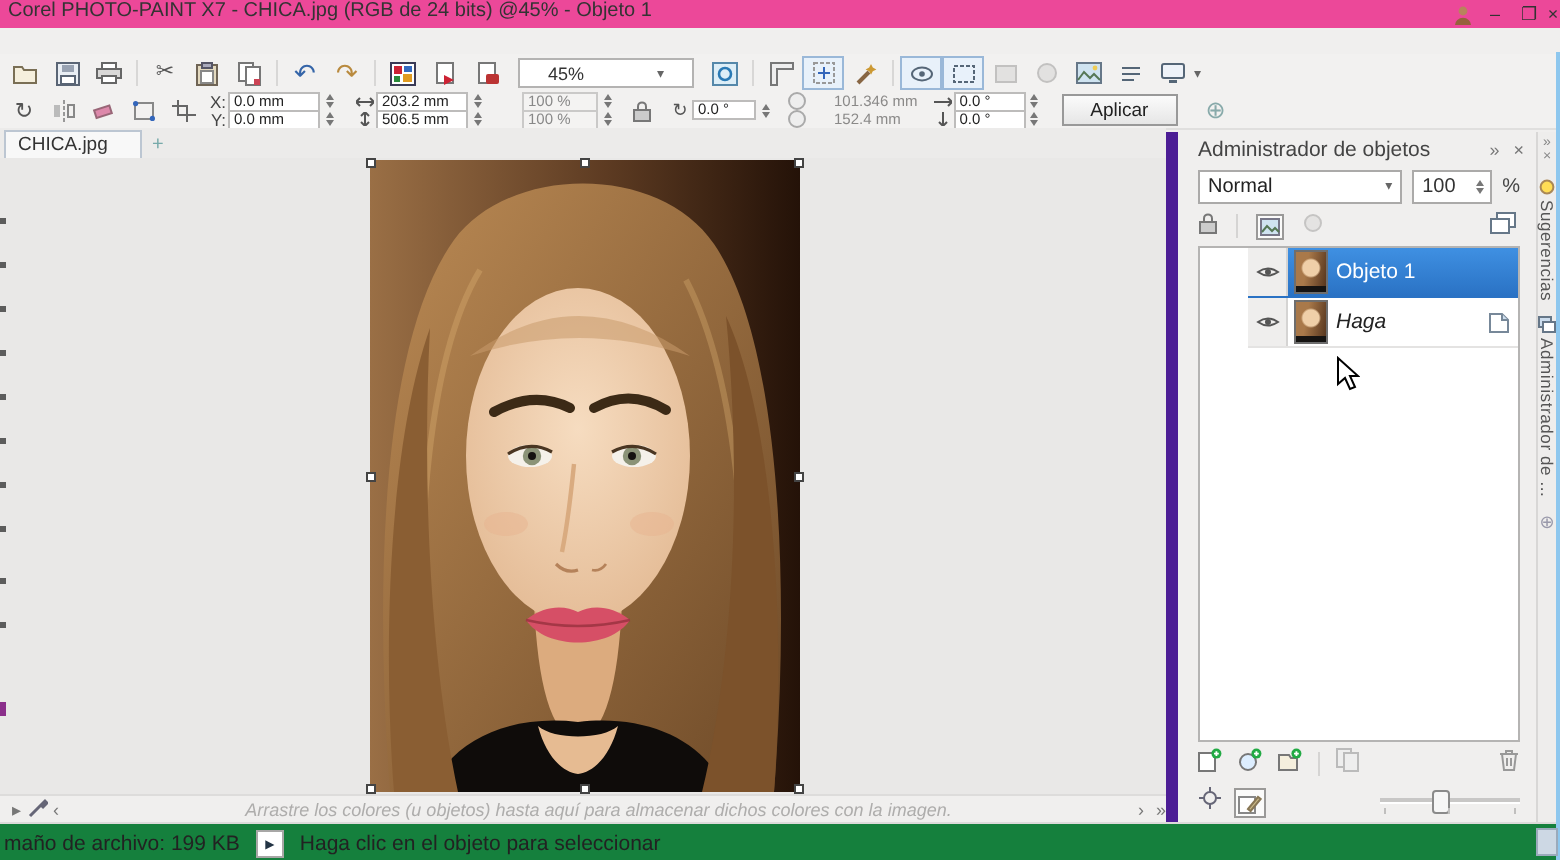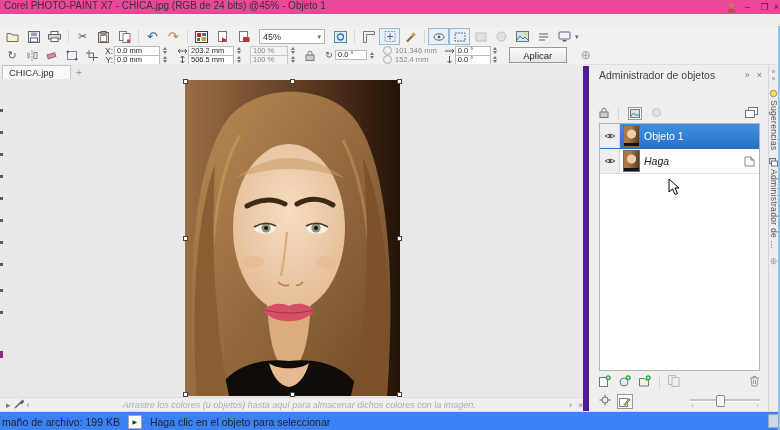--- a/index.html
+++ b/index.html
@@ -19,34 +19,34 @@
   .mi:first-child{padding-left:1px;}
   .mi:not(:first-child)::first-letter{text-decoration:underline;}
   
   .toolbar{position:absolute;top:27px;left:0;right:0;height:19px;background:#f2f1f0;
            display:flex;align-items:center;padding-left:2px;border-bottom:1px solid #e6e5e4;}
   .tbi{height:17px;min-width:21px;display:flex;align-items:center;justify-content:center;
        color:#555;font-size:11px;line-height:1;}
   .tbi.pressed{border:1px solid #9ab8d8;background:#e8f1fa;min-width:19px;height:15px;}
   .sep{width:1px;height:13px;background:#d8d7d6;margin:0 3px;flex:0 0 1px;}
   .zoombox{width:58px;height:13px;border:1px solid #b4b3b2;background:#fff;font-size:9px;
-           display:flex;align-items:center;justify-content:space-between;padding:0 3px;margin:0 5px;color:#333;gap:36px;}
+           display:flex;align-items:center;justify-content:space-between;padding:0 14px;margin:0 5px;color:#333;gap:36px;}
   .undoarrow{color:#3565a8;font-size:13px;}
   .redoarrow{color:#b98a3e;font-size:13px;}
   .caret{font-size:7px;color:#666;}
   
   .propbar{position:absolute;top:46px;left:0;right:0;height:18px;background:#f2f1f0;
            display:flex;align-items:center;font-size:8.5px;color:#333;border-bottom:1px solid #e0dfde;padding-left:2px;}
   .pbi{min-width:20px;height:16px;display:flex;align-items:center;justify-content:center;color:#555;font-size:11px;}
   .fgroup{display:flex;flex-direction:column;justify-content:center;gap:1px;margin:0 2px;}
   .frow{display:flex;align-items:center;height:8px;gap:1px;}
   .flabel{width:9px;text-align:right;color:#444;}
   .fbox{border:1px solid #bdbcbb;background:#fff;height:8px;line-height:8px;padding:0 2px;
         font-size:7.5px;min-width:40px;color:#222;}
-  .fbox.gray{background:#f4f3f2;color:#888;border-color:#cac9c8;}
+  .fbox.gray{background:#f4f3f2;color:#888;border-color:#cac9c8;margin-left:11px;}
   .spin{width:7px;height:8px;display:flex;flex-direction:column;align-items:center;justify-content:center;gap:1px;}
   .spin::before{content:"";width:0;height:0;border:2px solid transparent;border-bottom:3px solid #777;}
   .spin::after{content:"";width:0;height:0;border:2px solid transparent;border-top:3px solid #777;}
   .applybtn{margin-left:8px;width:56px;height:14px;border:1px solid #999;background:linear-gradient(#fbfbfb,#e6e6e6);
             font-size:9.5px;color:#222;display:flex;align-items:center;justify-content:center;}
   .targetglyph{font-size:12px;color:#8aa;margin-left:14px;}
   .radioglyph{width:7px;height:7px;border:1px solid #aaa;border-radius:50%;background:#eee;flex:0 0 7px;}
   
   .workarea{position:absolute;top:64px;left:0;width:700px;height:347px;}
   .tabbar{position:absolute;top:0;left:0;width:583px;height:15px;background:#ecebea;
@@ -74,21 +74,21 @@
            font-size:10.5px;color:#444;padding:0 6px 0 10px;}
   .dheader .dctrl{margin-left:auto;display:flex;gap:7px;color:#777;font-size:9px;}
   .dmode{position:absolute;top:19px;left:10px;right:8px;height:16px;display:flex;align-items:center;gap:5px;}
   .dselect{flex:1;height:15px;border:1px solid #abaaa9;background:#fff;display:flex;align-items:center;
            font-size:10px;padding:0 4px;color:#222;justify-content:space-between;}
   .dnum{width:32px;height:15px;border:1px solid #abaaa9;background:#fff;display:flex;align-items:center;
         font-size:10px;padding:0 2px 0 4px;gap:2px;}
   .dpct{font-size:10px;color:#444;}
   .drow3{position:absolute;top:39px;left:10px;right:10px;height:16px;display:flex;align-items:center;gap:9px;}
   .drow3 .right{margin-left:auto;}
-  .objlist{position:absolute;top:57px;left:10px;right:8px;bottom:40px;background:#fff;border:1px solid #b5b4b3;}
+  .objlist{position:absolute;top:57px;left:10px;right:8px;bottom:40px;background:#fff;border:1px solid #b5b4b3;padding-left:24px;}
   .objrow{height:24px;display:flex;align-items:center;border-bottom:1px solid #e4e3e2;}
   .objrow.selected{background:linear-gradient(#3f90e2,#2a72c4);border-bottom-color:#2a72c4;}
   .eyecell{width:19px;height:24px;background:#efeeed;border-right:1px solid #d5d4d3;display:flex;
            align-items:center;justify-content:center;flex:0 0 19px;}
   .thumb{width:15px;height:20px;border:1px solid #6e6e6e;margin:0 4px 0 3px;flex:0 0 15px;box-sizing:content-box;
          background:linear-gradient(to top,#151311 0 3px,rgba(0,0,0,0) 3px),
                     radial-gradient(circle at 50% 40%,#efcfa8 0 4px,rgba(0,0,0,0) 5px),
                     linear-gradient(100deg,#a9794a 35%,#53331c 100%);}
   .objname{font-size:10.5px;color:#222;}
   .objrow.selected .objname{color:#fff;}
@@ -105,21 +105,21 @@
   .slider .tick{position:absolute;top:10px;width:1px;height:3px;background:#c0bfbe;}
   
   .sidestrip{position:absolute;top:2px;left:768px;width:10px;height:345px;background:#eeedec;
              border-left:1px solid #d8d7d6;display:flex;flex-direction:column;align-items:center;padding-top:2px;box-sizing:border-box;}
   .stripctrl{font-size:7px;color:#888;line-height:7px;}
   .vtab{display:flex;flex-direction:column;align-items:center;gap:2px;margin-top:7px;}
   .vtxt{writing-mode:vertical-rl;font-size:8.5px;color:#555;letter-spacing:.3px;white-space:nowrap;}
   .stripadd{margin-top:8px;font-size:9px;color:#99a;}
   .winedge{position:absolute;top:26px;right:0;width:2px;height:404px;background:#8ec7ee;z-index:9;}
   
-  .statusbar{position:absolute;top:411px;left:0;right:0;height:19px;background:#3b82f6;border-top:1px solid #dcdbda;
+  .statusbar{position:absolute;top:411px;left:0;right:0;height:19px;background:#15803d;border-top:1px solid #dcdbda;
              display:flex;align-items:center;font-size:10.5px;color:#222;padding-left:2px;}
   .sbicon{width:12px;height:12px;border:1px solid #a8a7a6;background:#fff;display:flex;align-items:center;
           justify-content:center;font-size:6px;color:#234;margin:0 8px;}
   .sbright{position:absolute;right:1px;top:414px;width:9px;height:12px;background:#cdd8e4;border:1px solid #9aaabb;z-index:10;}
   
   .cursor{position:absolute;left:668px;top:178px;z-index:20;pointer-events:none;}
 </style>
 </head>
 <body>
 
@@ -472,20 +472,31 @@
 
     <div class="docker">
       <div class="dheader">
         <span>Administrador de objetos</span>
         <span class="dctrl">
           <span>»</span>
           <span>×</span>
         </span>
       </div>
 
+      <div class="dmode">
+        <span class="dselect">
+          <span>Normal</span>
+          <span class="caret">▾</span>
+        </span>
+        <span class="dnum">
+          <span style="flex:1;">100</span>
+          <span class="spin"></span>
+        </span>
+        <span class="dpct">%</span>
+      </div>
 
       <div class="drow3">
         <span><svg width="10" height="11">
               <rect x="1" y="5" width="8" height="5.5" fill="#ccc" stroke="#777"></rect>
               <path d="M3,5 v-1.8 a2,2 0 0 1 4,0 v1.8" fill="none" stroke="#777"></path>
             </svg></span>
         <span style="width:1px;height:12px;background:#d5d4d3;"></span>
         <span class="boxedicon">
             <svg width="10" height="9">
               <rect x="0.5" y="0.5" width="9" height="8" fill="#cfe3f0" stroke="#778"></rect>

